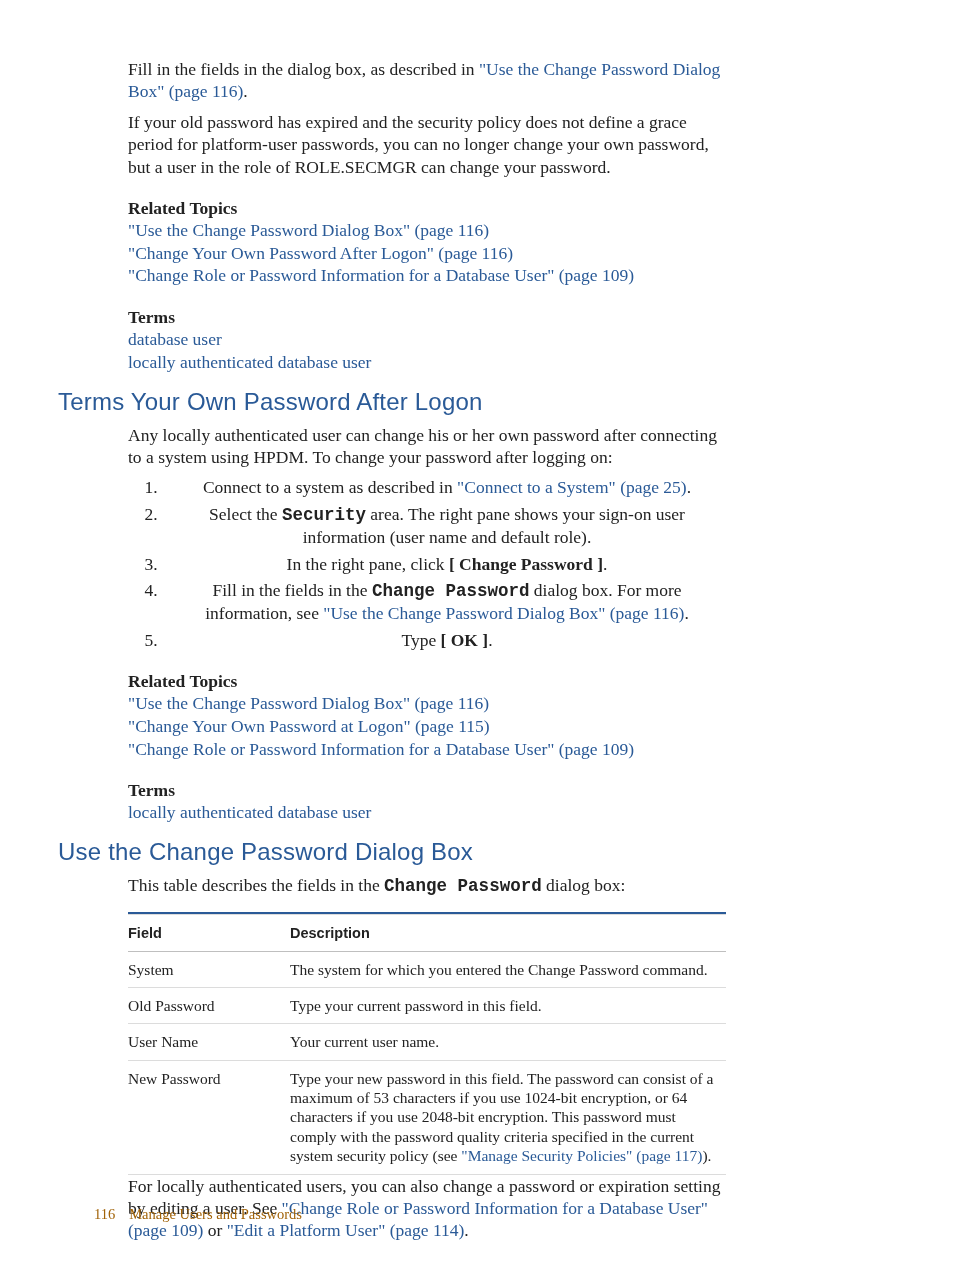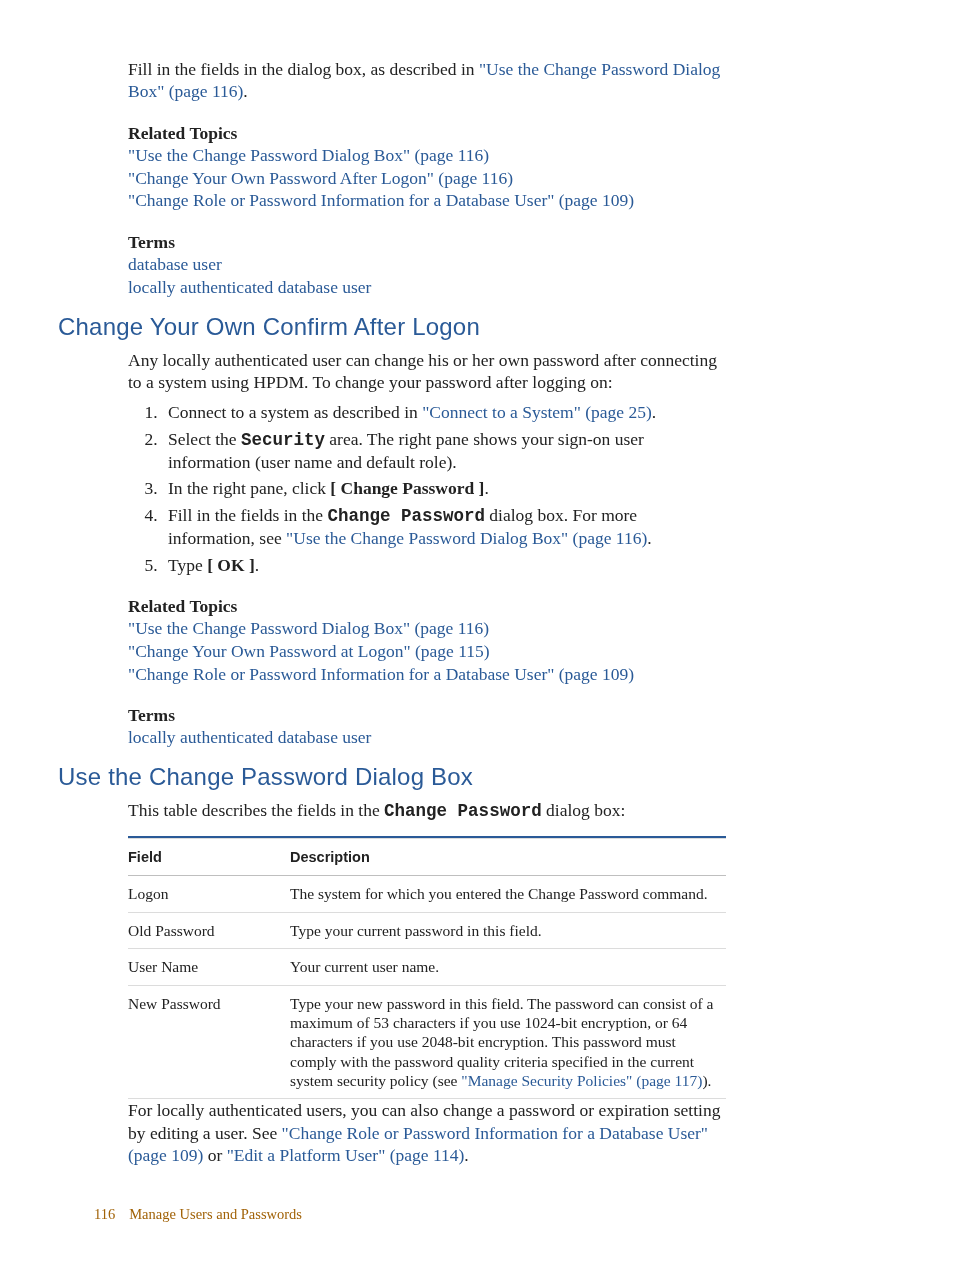--- a/index.html
+++ b/index.html
@@ -32,21 +32,21 @@
     margin: 14px 0 8px 0;
     letter-spacing: 0.2px;
   }
   .rel-head { font-weight: bold; font-size: 17.5px; margin-top: 20px; }
   .link-line { color: #2a5a97; font-size: 17.5px; line-height: 1.3; }
   ol.steps {
     margin: 6px 0 6px 0;
     padding-left: 34px;
     font-size: 17.5px;
   }
-  ol.steps li { padding-left: 6px; margin-bottom: 4px; line-height: 1.28; }
+  ol.steps li { padding-left: 6px; margin-bottom: 4px; line-height: 1.28; text-align: center; }
   
   .tbl {
     margin-top: 14px;
     width: 100%;
     border-collapse: collapse;
     font-size: 15.5px;
   }
   .tbl .hbar td { border-top: 2px solid #2a5a97; height:0; padding:0; }
   .tbl th {
     text-align: left;
@@ -75,30 +75,31 @@
 </style>
 </head>
 <body>
 
 <div class="page">
 
   <div class="body-indent">
     <p>
       <span>Fill in the fields in the dialog box, as described in </span><span class="link">"Use the Change Password Dialog Box" (page 116)</span><span>.</span>
     </p>
+    <p>If your old password has expired and the security policy does not define a grace period for platform-user passwords, you can no longer change your own password, but a user in the role of ROLE.SECMGR can change your password.</p>
     <div class="rel-head">Related Topics</div>
     <div class="link-line">"Use the Change Password Dialog Box" (page 116)</div>
     <div class="link-line">"Change Your Own Password After Logon" (page 116)</div>
     <div class="link-line">"Change Role or Password Information for a Database User" (page 109)</div>
     <div class="rel-head">Terms</div>
     <div class="link-line">database user</div>
     <div class="link-line">locally authenticated database user</div>
   </div>
 
-  <h2 class="section">Change Your Own Confirm After Logon</h2>
+  <h2 class="section">Terms Your Own Password After Logon</h2>
   <div class="body-indent">
     <p>Any locally authenticated user can change his or her own password after connecting to a system using HPDM. To change your password after logging on:</p>
     <ol class="steps">
       <li>
         <span>Connect to a system as described in </span><span class="link">"Connect to a System" (page 25)</span><span>.</span>
       </li>
       <li>
         <span>Select the </span><span class="strong sans">Security</span><span> area. The right pane shows your sign-on user information (user name and default role).</span>
       </li>
       <li>
@@ -131,21 +132,21 @@
         </colgroup>
       <tbody>
           <tr class="hbar">
             <td colspan="2"></td>
           </tr>
       <tr>
         <th>Field</th>
         <th>Description</th>
       </tr>
       <tr>
-        <td>Logon</td>
+        <td>System</td>
         <td>The system for which you entered the Change Password command.</td>
       </tr>
       <tr>
         <td>Old Password</td>
         <td>Type your current password in this field.</td>
       </tr>
       <tr>
         <td>User Name</td>
         <td>Your current user name.</td>
       </tr>

